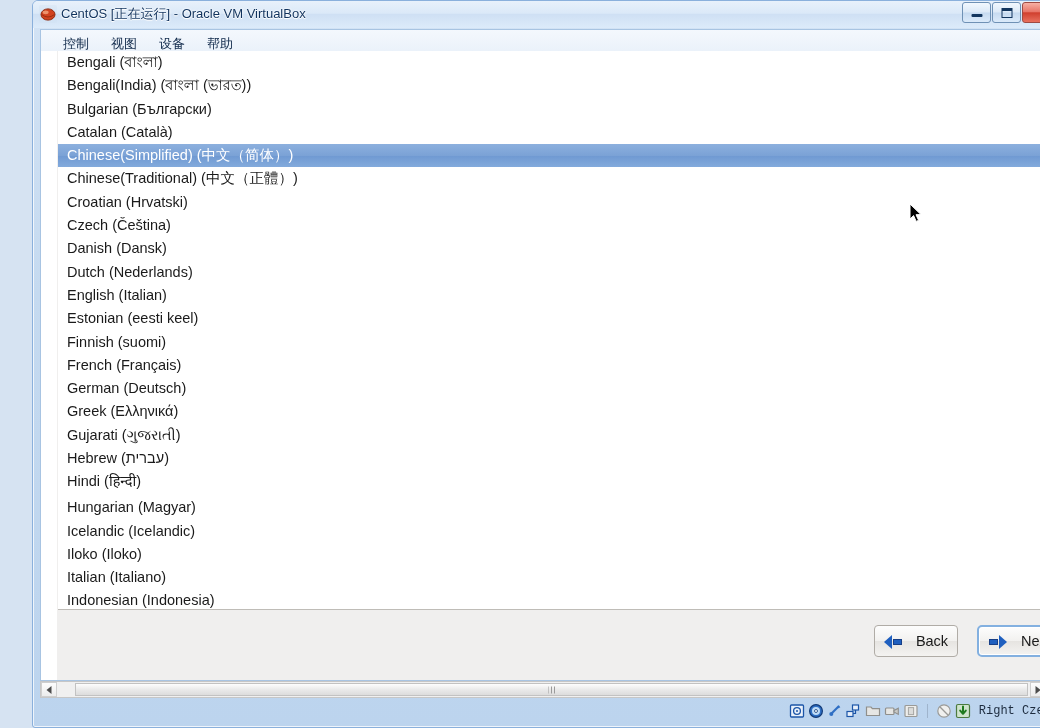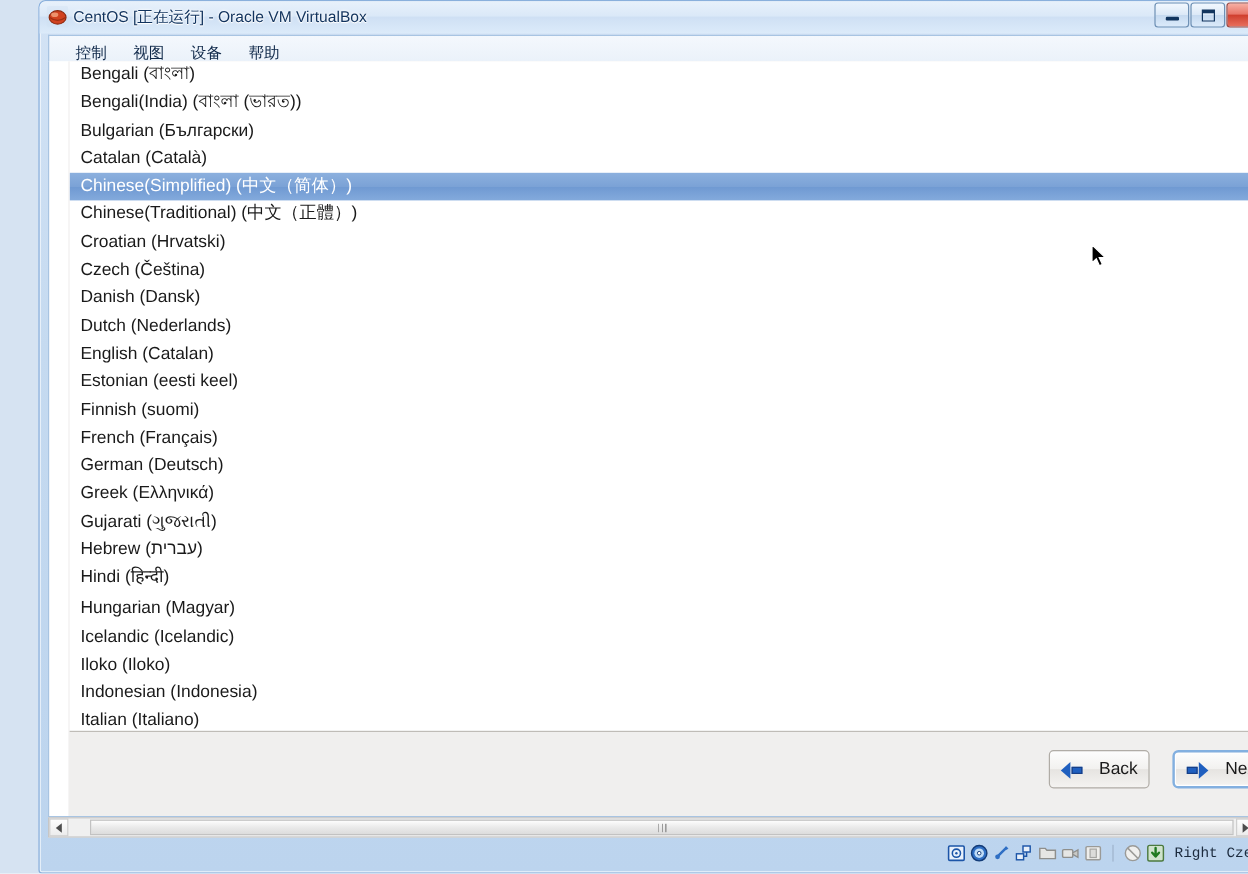--- a/index.html
+++ b/index.html
@@ -271,34 +271,34 @@
               <div class="row">Bengali (বাংলা)</div>
               <div class="row">Bengali(India) (বাংলা (ভারত))</div>
               <div class="row">Bulgarian (Български)</div>
               <div class="row">Catalan (Català)</div>
               <div class="row selected">Chinese(Simplified) (中文（简体）)</div>
               <div class="row">Chinese(Traditional) (中文（正體）)</div>
               <div class="row">Croatian (Hrvatski)</div>
               <div class="row">Czech (Čeština)</div>
               <div class="row">Danish (Dansk)</div>
               <div class="row">Dutch (Nederlands)</div>
-              <div class="row">English (Catalan)</div>
+              <div class="row">English (Italian)</div>
               <div class="row">Estonian (eesti keel)</div>
               <div class="row">Finnish (suomi)</div>
               <div class="row">French (Français)</div>
               <div class="row">German (Deutsch)</div>
               <div class="row">Greek (Ελληνικά)</div>
               <div class="row">Gujarati (ગુજરાતી)</div>
               <div class="row">Hebrew (עברית)</div>
               <div class="row">Hindi (हिन्दी)</div>
               <div class="row gap">Hungarian (Magyar)</div>
               <div class="row">Icelandic (Icelandic)</div>
               <div class="row">Iloko (Iloko)</div>
+              <div class="row">Italian (Italiano)</div>
               <div class="row">Indonesian (Indonesia)</div>
-              <div class="row">Italian (Italiano)</div>
             </div>
         </div>
 
         <div class="vsb-inner">
           <div class="trough"></div>
           <div class="thumb">
             <span class="grip"></span>
           </div>
           <div class="arrow">
             <i></i>

